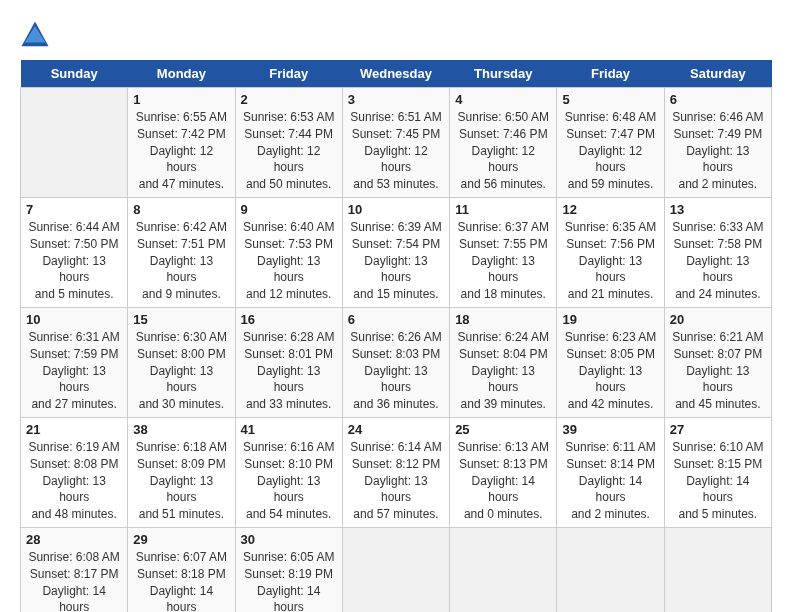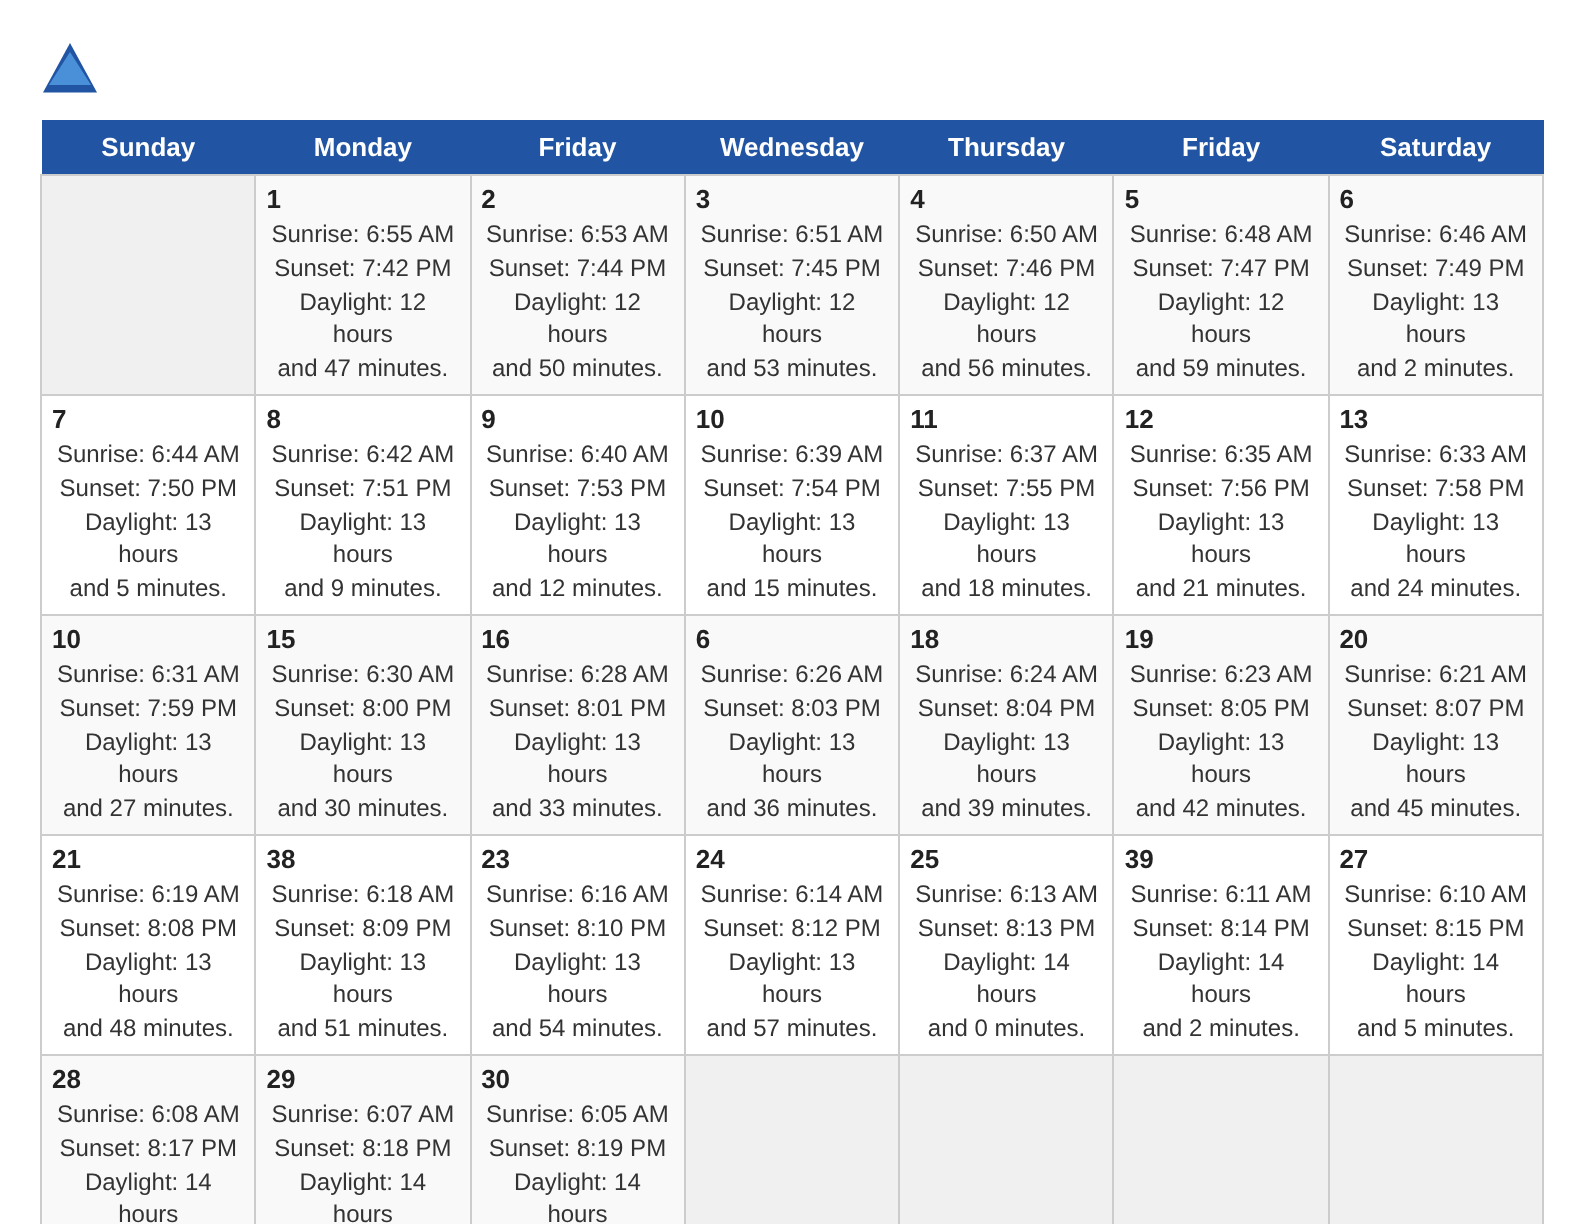--- a/index.html
+++ b/index.html
@@ -213,21 +213,21 @@
       <tr>
         <td>
           <span class="day-num">21</span>
           <div class="day-info">Sunrise: 6:19 AM<br>Sunset: 8:08 PM<br>Daylight: 13 hours<br>and 48 minutes.</div>
         </td>
         <td>
           <span class="day-num">38</span>
           <div class="day-info">Sunrise: 6:18 AM<br>Sunset: 8:09 PM<br>Daylight: 13 hours<br>and 51 minutes.</div>
         </td>
         <td>
-          <span class="day-num">23</span>
+          <span class="day-num">41</span>
           <div class="day-info">Sunrise: 6:16 AM<br>Sunset: 8:10 PM<br>Daylight: 13 hours<br>and 54 minutes.</div>
         </td>
         <td>
           <span class="day-num">24</span>
           <div class="day-info">Sunrise: 6:14 AM<br>Sunset: 8:12 PM<br>Daylight: 13 hours<br>and 57 minutes.</div>
         </td>
         <td>
           <span class="day-num">25</span>
           <div class="day-info">Sunrise: 6:13 AM<br>Sunset: 8:13 PM<br>Daylight: 14 hours<br>and 0 minutes.</div>
         </td>

